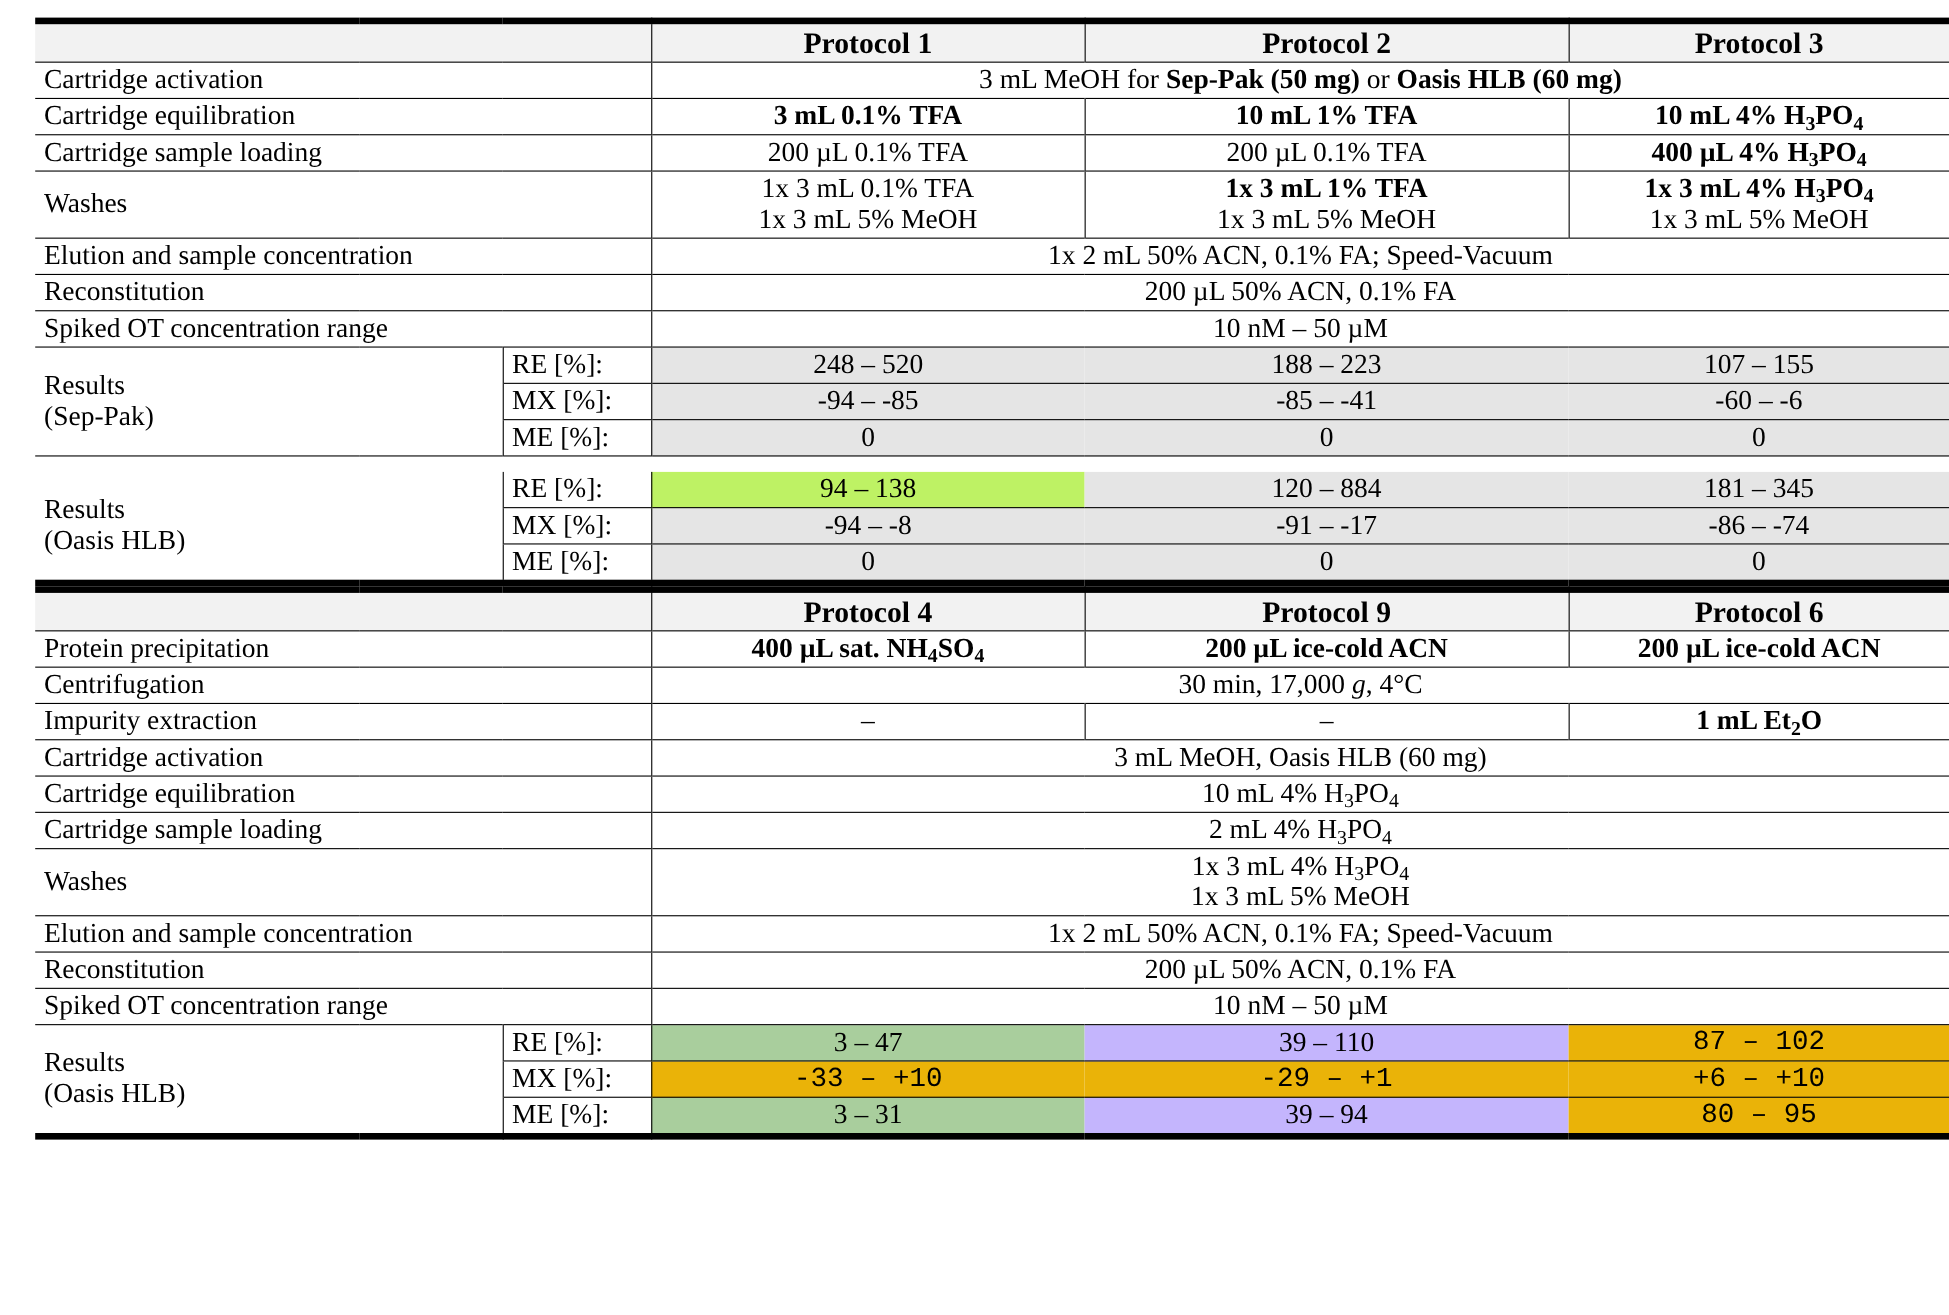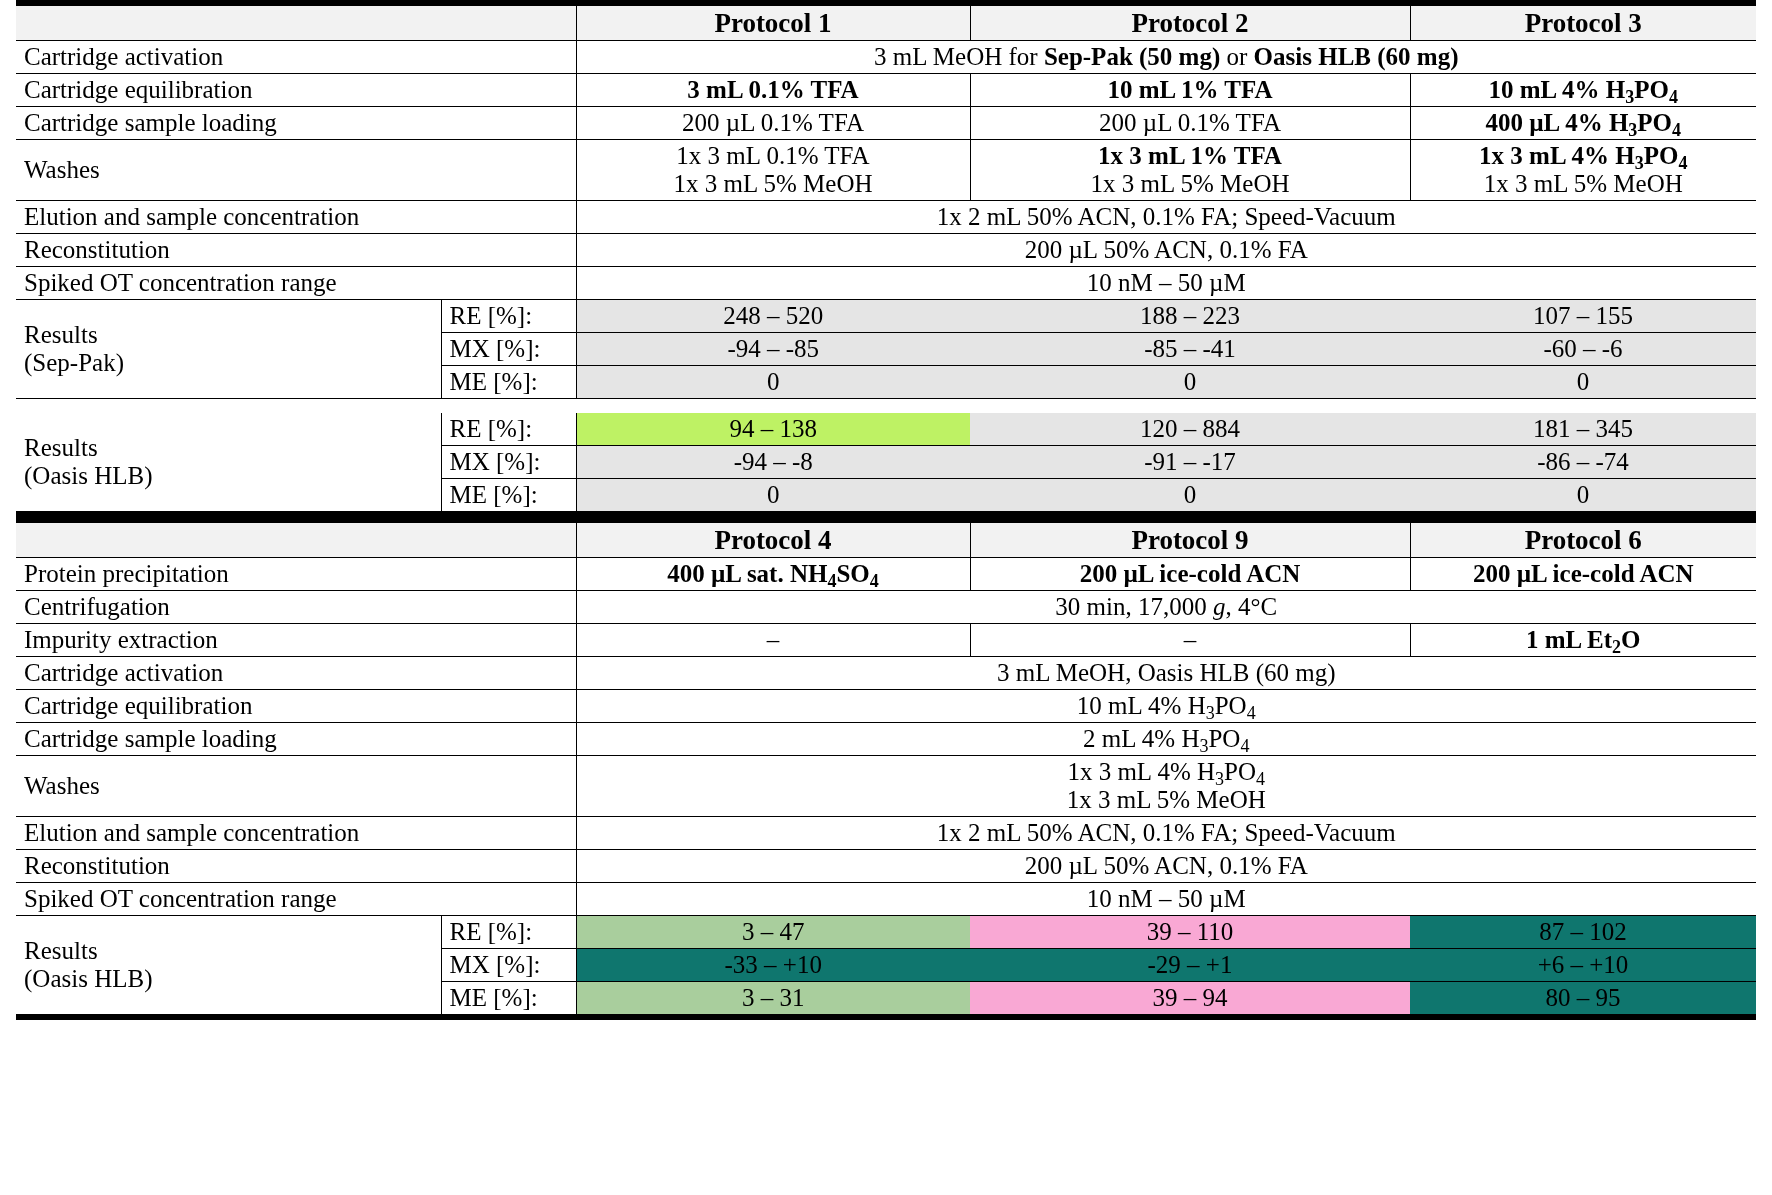--- a/index.html
+++ b/index.html
@@ -7,21 +7,21 @@
     padding: 0;
     background: #ffffff;
   }
   body {
     font-family: "Liberation Serif", "DejaVu Serif", serif;
     color: #000000;
     width: 1772px;
   }
   .page {
     width: 1768px;
-    padding: 0;
+    padding: 16px;
     box-sizing: border-box;
   }
   table.proto {
     border-collapse: collapse;
     width: 1740px;
     margin: 0 16px;
     table-layout: fixed;
     font-size: 25px;
   }
   table.proto td, table.proto th {
@@ -47,23 +47,23 @@
   .label {
     text-align: left;
     white-space: nowrap;
   }
   .ctr { text-align: center; }
   .vline-l { border-left: 1.5px solid #000; }
 
   
   .c-orange { background: #e5e5e5; }
   .c-yellow { background: #bef264; }
-  .c-yellow2 { background: #f9a8d4; }
+  .c-yellow2 { background: #c4b5fd; }
   .c-green-dark { background: #a9ce9d; }
-  .c-green-light { background: #0f766e; }
+  .c-green-light { background: #eab308; font-family: Liberation Mono, monospace; }
 
   .res-label {
     text-align: left;
     vertical-align: middle;
     white-space: nowrap;
   }
   .metric {
     white-space: nowrap;
     border-left: 1.5px solid #000;
     border-right: 1.5px solid #000;

